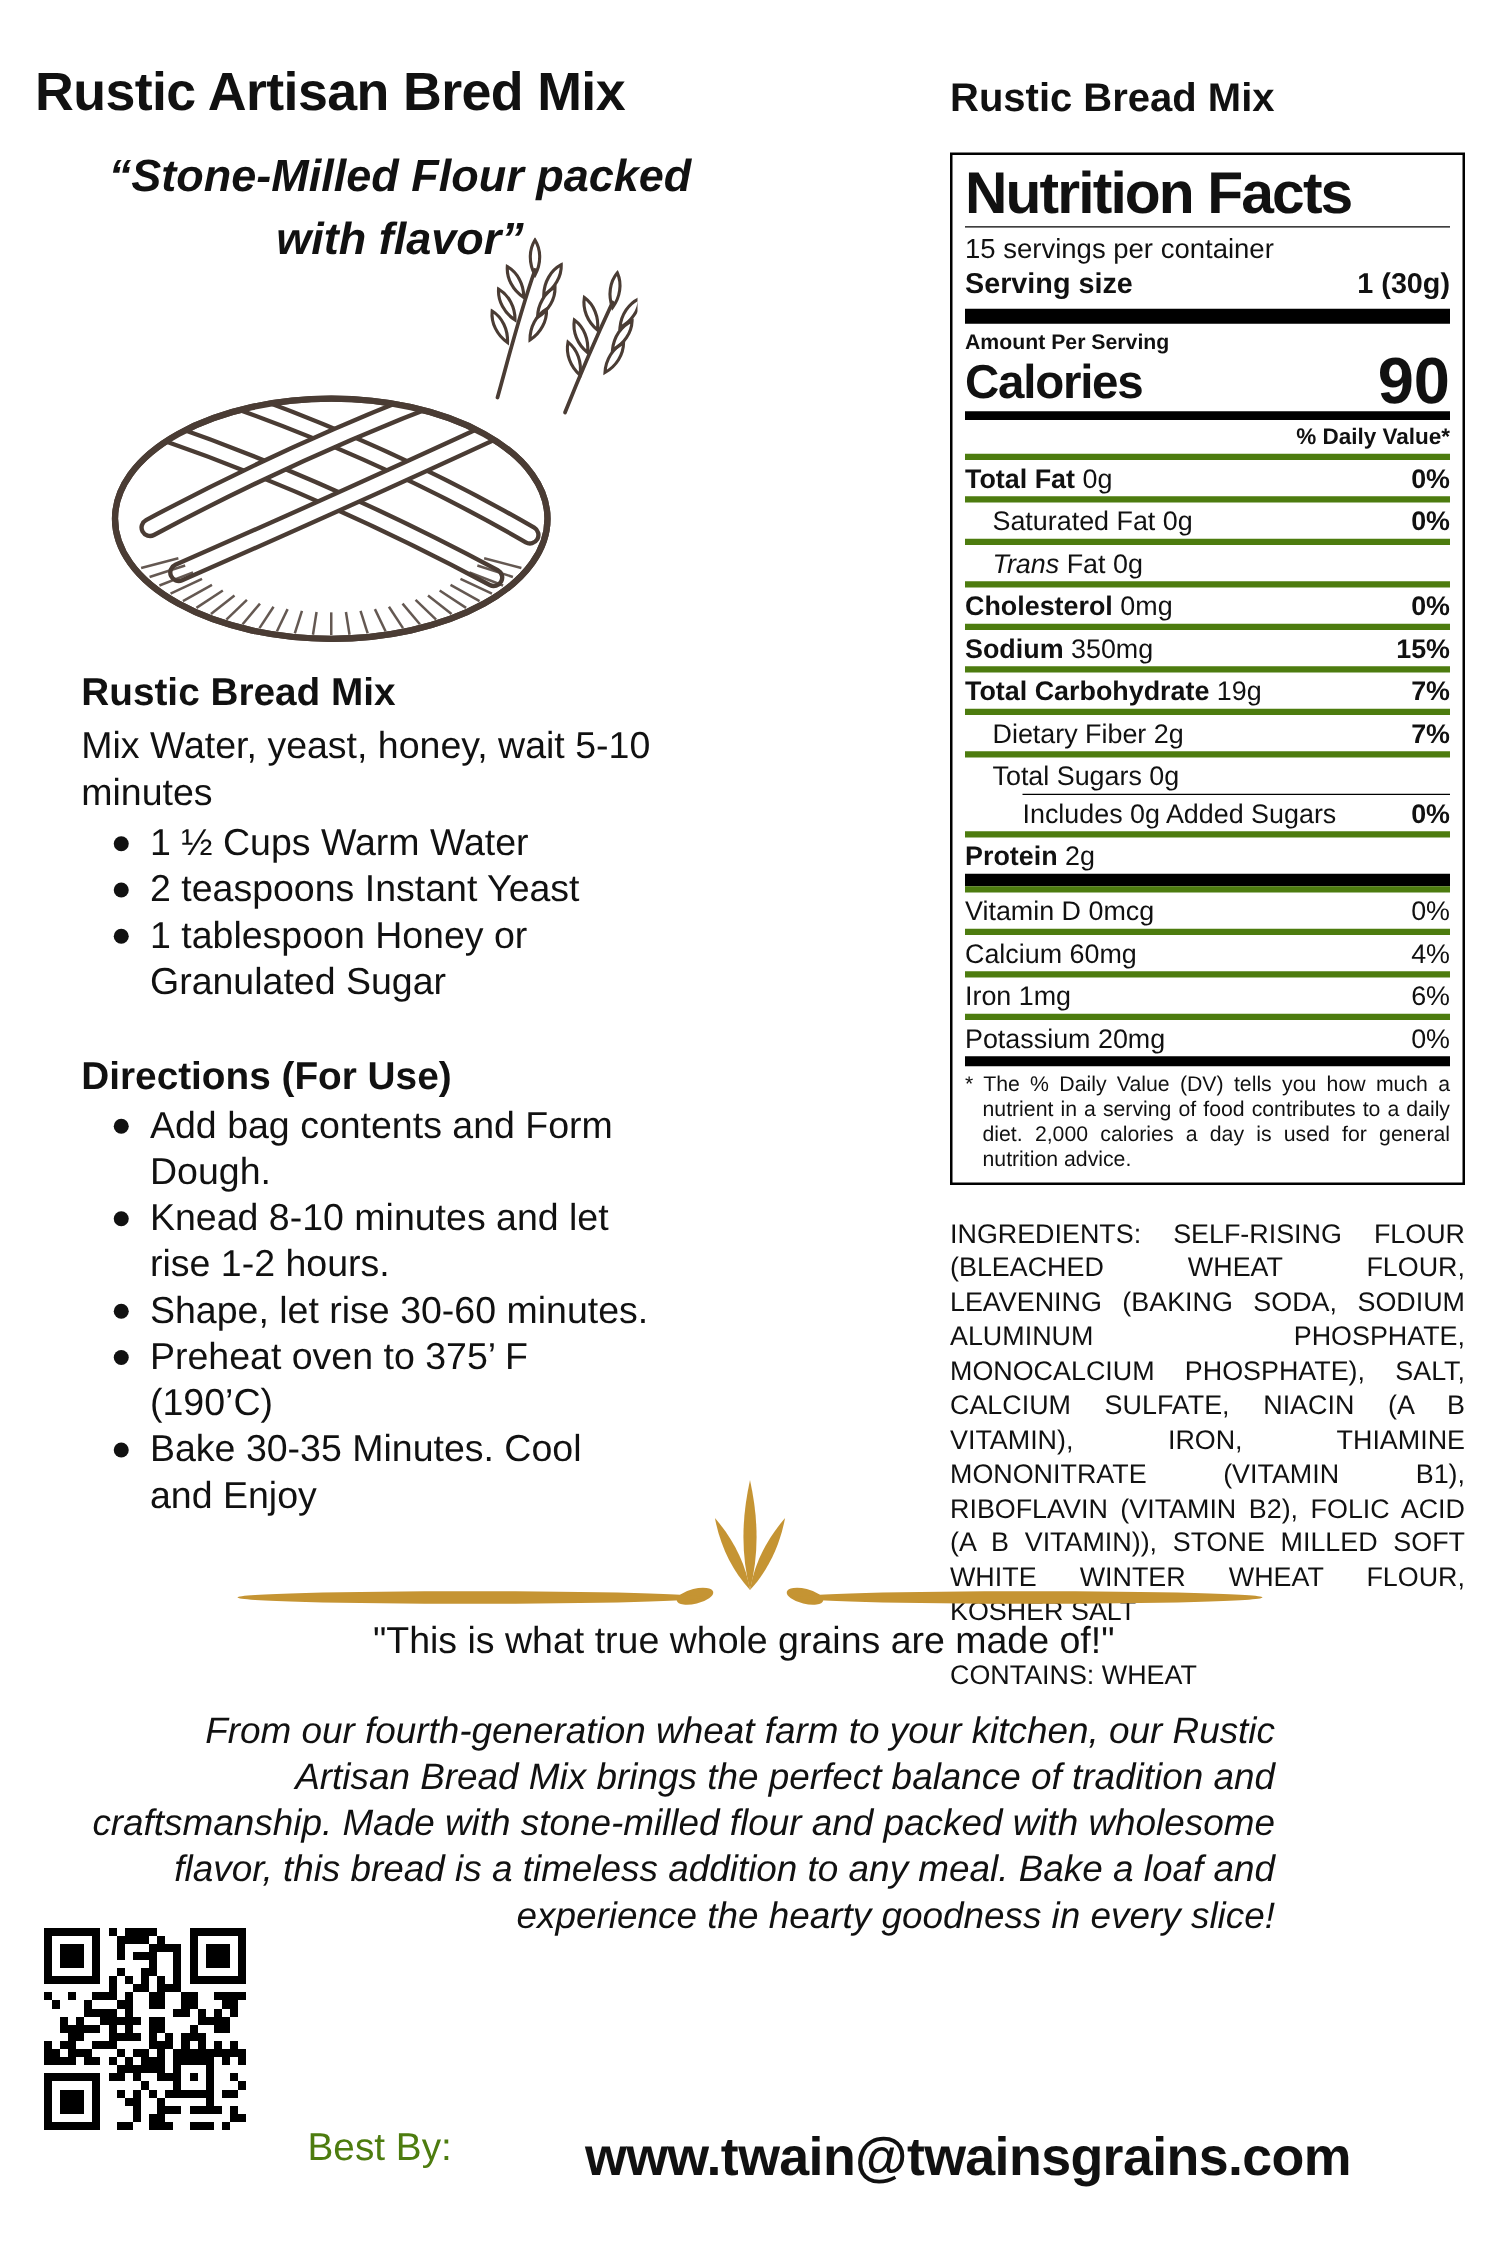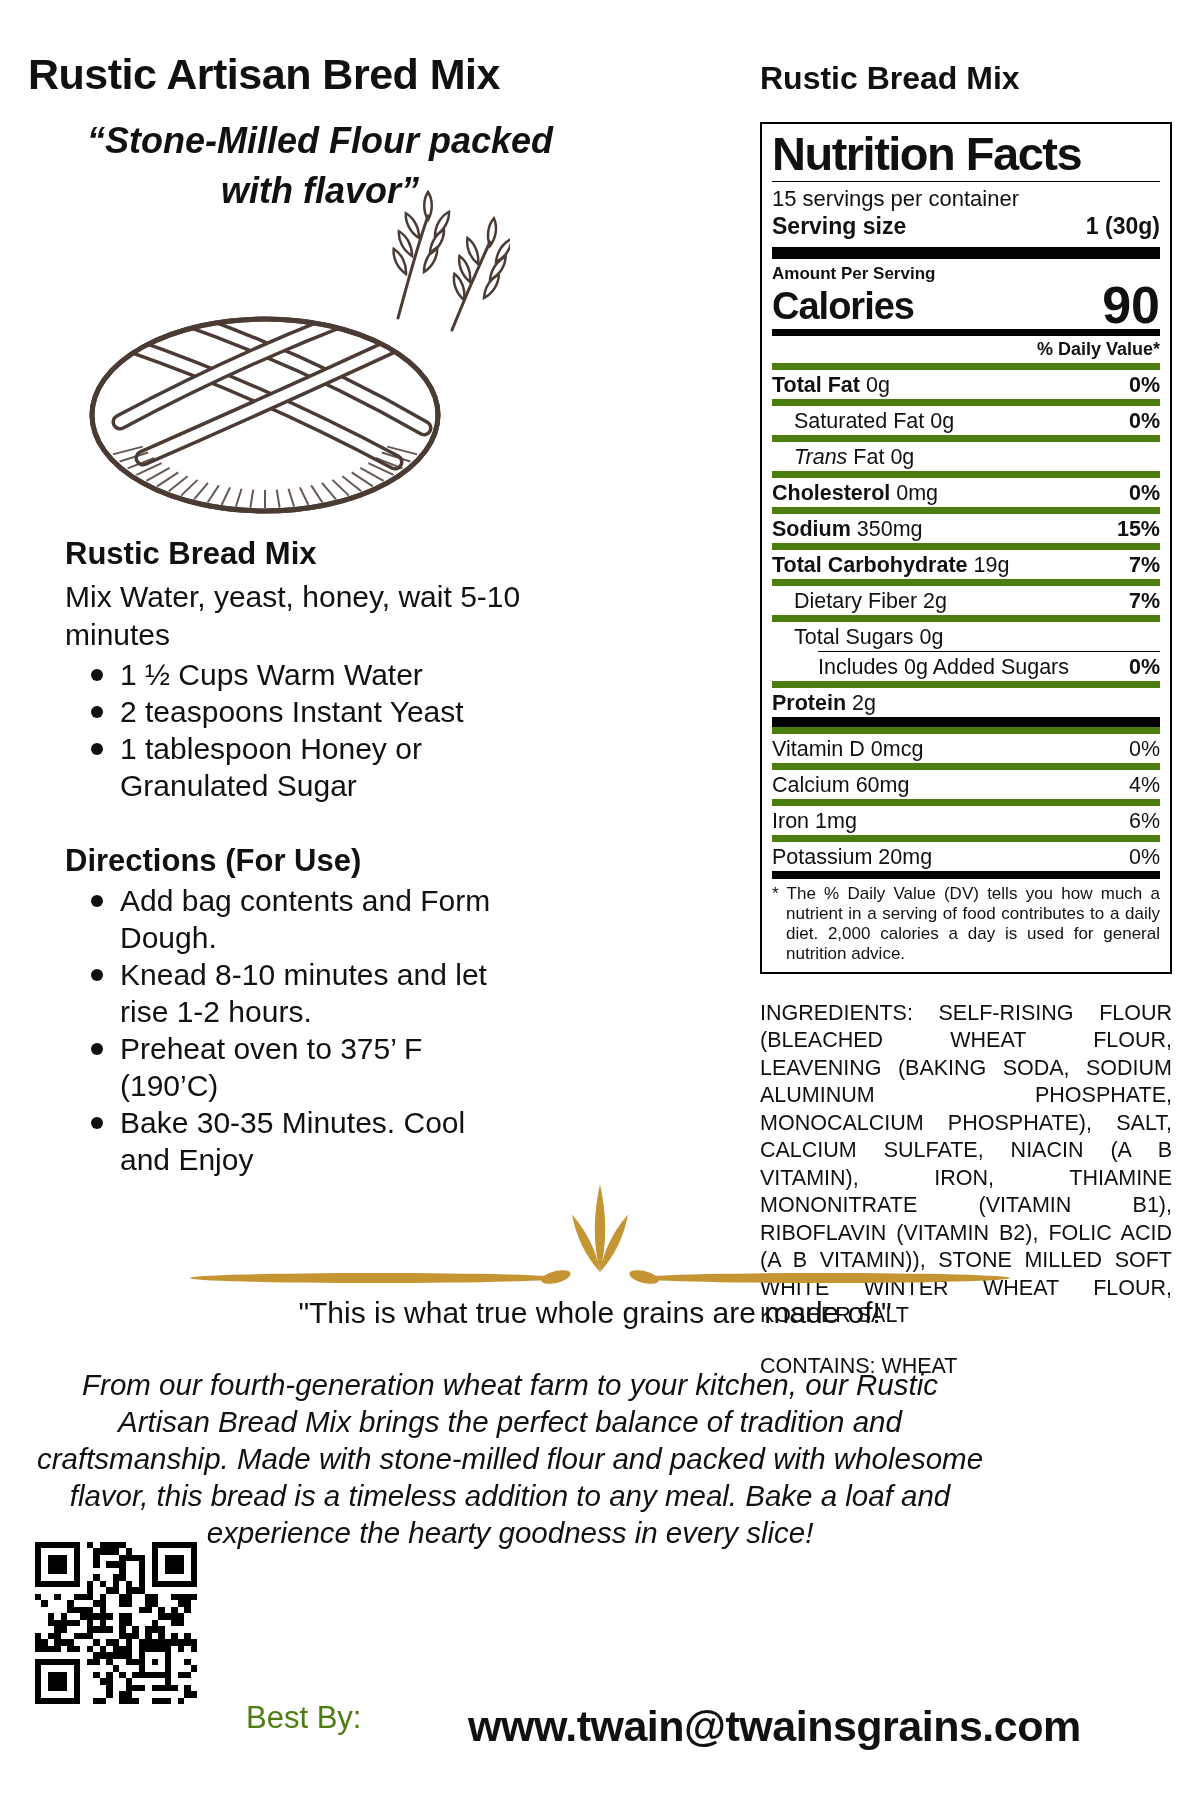--- a/index.html
+++ b/index.html
@@ -31,38 +31,38 @@
             border-bottom:1px solid #000;padding-bottom:2px;}
   .nf-serv{font-size:22px;padding-top:5px;line-height:24px;}
   .nf-ssrow{display:flex;justify-content:space-between;font-weight:700;font-size:23px;padding:2px 0 7px;}
   .bar12{height:12px;background:#000;}
   .nf-aps{font-size:17px;font-weight:800;padding:5px 0 0;}
   .nf-cal{display:flex;justify-content:space-between;align-items:flex-end;padding:0 0 3px;}
   .nf-cal .c1{font-size:38px;font-weight:900;letter-spacing:-1px;line-height:40px;}
   .nf-cal .c2{font-size:52px;font-weight:900;line-height:42px;}
   .bar7{height:7px;background:#000;}
   .nf-dvh{text-align:right;font-size:18px;font-weight:700;padding:3px 0 3px;}
-  .nf-row{display:flex;justify-content:space-between;border-top:7px solid #4d7c0f;
+  .nf-row{display:flex;justify-content:space-between;border-top:5px solid #4d7c0f;
           font-size:21.5px;line-height:24px;padding:3px 0 2px;}
   .nf-row.nob{border-top:none;}
   .rulep{border-top:1px solid #000;margin-left:46px;}
   .ind1{padding-left:22px;}
   .ind2{padding-left:46px;}
   .dvb{font-weight:700;}
   .bar10{height:10px;background:#000;}
   .bar8{height:8px;background:#000;}
   .nf-foot{font-size:17px;line-height:20px;padding:5px 0 0 14px;text-indent:-14px;text-align:justify;}
   .ingredients{margin-top:26px;font-size:21.5px;line-height:27.5px;text-align:justify;}
   .contains{margin-top:24px;font-size:21.5px;}
   .address{margin-top:24px;font-size:21.5px;line-height:26px;white-space:pre-line;}
 
   
   .ornament{position:absolute;left:170px;top:1178px;width:860px;height:112px;}
   .quote{position:absolute;left:95px;top:1296px;width:1000px;text-align:center;font-size:30px;}
-  .story{position:absolute;left:0px;top:1366px;width:1020px;text-align:center;
+  .story{position:absolute;left:0px;top:1366px;width:1020px;text-align:right;
          font-style:italic;font-size:29.5px;line-height:37px;white-space:pre-line;}
   .qr{position:absolute;left:35px;top:1542px;width:162px;height:162px;}
   .bestby{position:absolute;left:246px;top:1700px;font-size:31px;color:#4d7c0f;}
   .website{position:absolute;left:468px;top:1702px;font-size:43px;font-weight:800;letter-spacing:-.5px;}
 </style>
 </head>
 <body>
 
 <div class="page">
 
@@ -149,20 +149,21 @@
       <li>1 tablespoon Honey or
 Granulated Sugar</li>
     </ul>
 
   <div class="sec sec-head" id="dir-head">Directions (For Use)</div>
   <ul class="blist" id="dir-list">
       <li>Add bag contents and Form
 Dough.</li>
       <li>Knead 8-10 minutes and let
 rise 1-2 hours.</li>
+      <li>Shape, let rise 30-60 minutes.</li>
       <li>Preheat oven to 375’ F
 (190’C)</li>
       <li>Bake 30-35 Minutes. Cool
 and Enjoy</li>
     </ul>
 
   <div class="rcol">
     <div class="rtitle">Rustic Bread Mix</div>
 
     <div class="nf">

